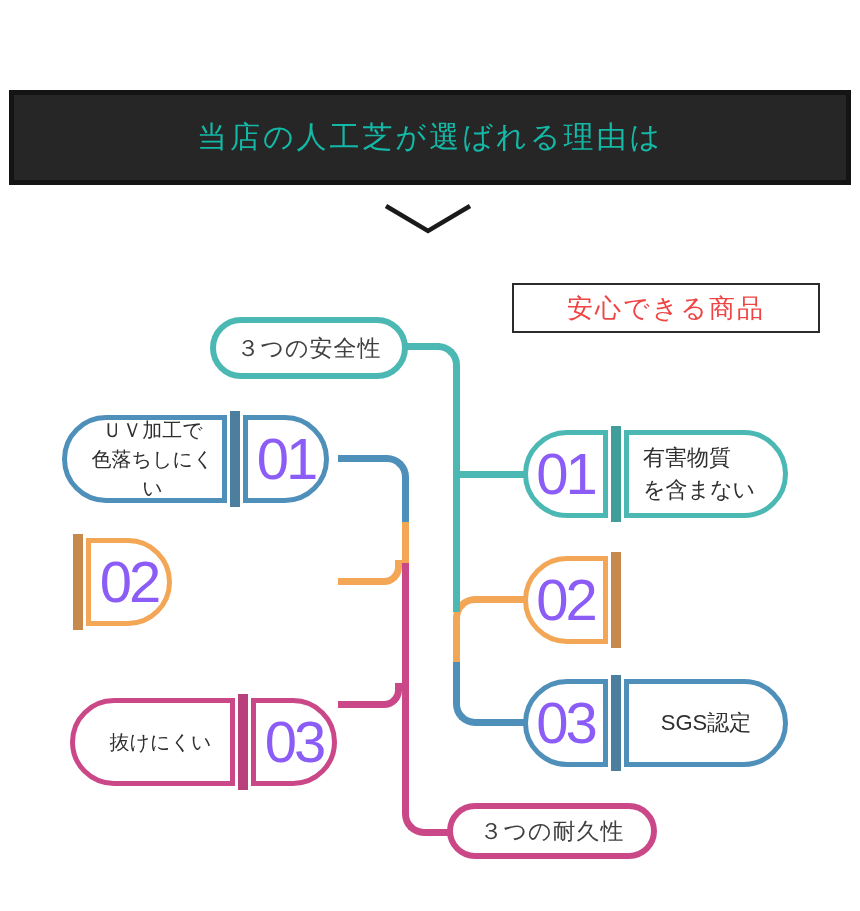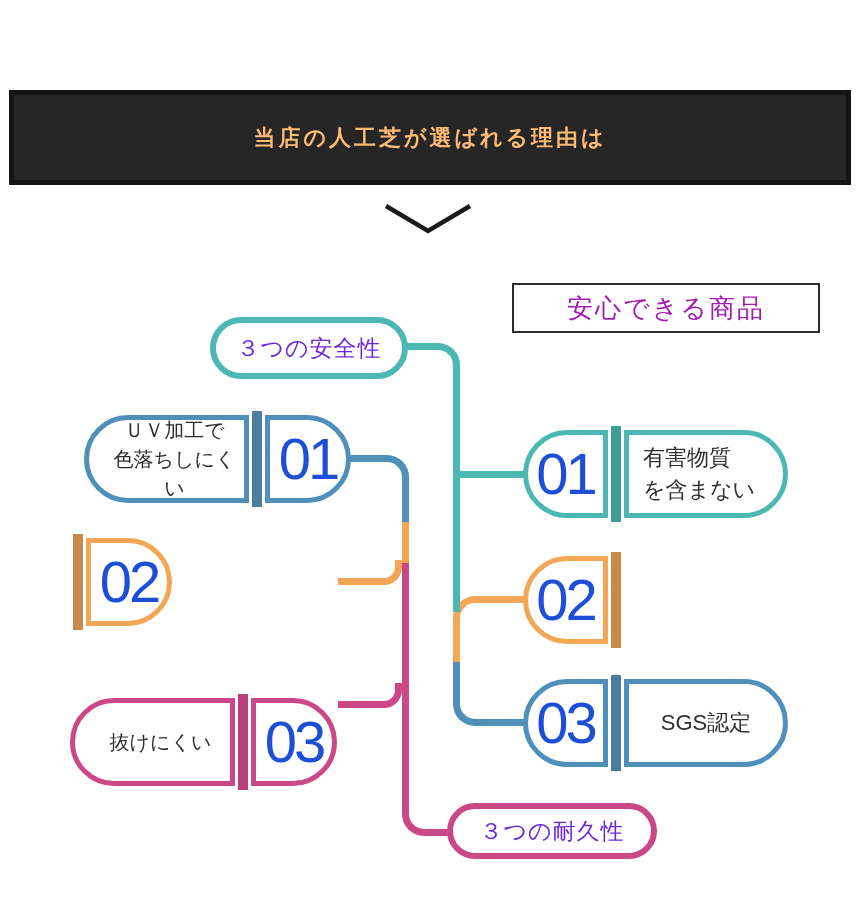--- a/index.html
+++ b/index.html
@@ -3,51 +3,51 @@
 <meta charset="utf-8">
 <style>
   html,body{margin:0;padding:0;background:#fff;}
   body{font-family:"Liberation Sans",sans-serif;color:#2f2f2f;}
   .canvas{position:relative;width:860px;height:911px;background:#fff;overflow:hidden;}
 
   
   .banner{position:absolute;left:9px;top:90px;width:842px;height:95px;
     background:#262626;border:5px solid #141414;box-sizing:border-box;
     display:flex;align-items:center;justify-content:center;}
-  .banner-title{color:#fdba74;font-size:22px;font-weight:bold;letter-spacing:3px;}
+  .banner-title{color:#14b8a6;font-size:30px;font-weight:normal;letter-spacing:3px;}
 
   .chevron{position:absolute;left:383px;top:203px;}
 
   
   .intro-box{position:absolute;left:512px;top:283px;width:308px;height:50px;
     border:2px solid #2b2b2b;box-sizing:border-box;background:#fff;
     display:flex;align-items:center;justify-content:center;}
-  .intro-box span{font-size:26px;letter-spacing:2px;color:#a21caf;}
+  .intro-box span{font-size:26px;letter-spacing:2px;color:#ef4444;}
 
   
   .c-teal{--c:#4cb8b3;--cd:#3f9e99;}
   .c-blue{--c:#4f90bb;--cd:#4c7f9e;}
   .c-orange{--c:#f2a656;--cd:#c8894c;}
   .c-pink{--c:#cb4888;--cd:#b8407c;}
 
   
   .group-pill{position:absolute;background:#fff;border:6px solid var(--c);
     box-sizing:border-box;border-radius:40px;display:flex;align-items:center;justify-content:center;}
-  .group-pill span{font-size:23px;letter-spacing:1px;color:#6d28d9;}
+  .group-pill span{font-size:23px;letter-spacing:1px;color:#404040;}
   .safety-pill{left:210px;top:317px;width:198px;height:62px;}
   .durability-pill{left:447px;top:803px;width:210px;height:56px;}
 
   
   .feature{position:absolute;display:flex;height:88px;}
   .cap{background:#fff;border:5px solid var(--c);box-sizing:border-box;height:88px;
     display:flex;align-items:center;justify-content:center;}
   .cap.round-l{border-radius:44px 0 0 44px;}
   .cap.round-r{border-radius:0 44px 44px 0;}
   .bar{width:10px;height:96px;margin:-4px 3px 0 3px;background:var(--cd);flex:none;}
-  .num{font-size:58px;font-weight:300;letter-spacing:-3px;color:#1d4ed8;line-height:1;}
+  .num{font-size:58px;font-weight:300;letter-spacing:-3px;color:#8b5cf6;line-height:1;}
   .lbl{font-size:20px;line-height:1.45;color:#2f2f2f;white-space:pre-line;text-align:center;}
   .text-cap{width:165px;}
   .num-cap{width:86px;}
   .feature.right .text-cap{width:164px;}
   .feature.right .num-cap{width:85px;}
   .feature.right .lbl{font-size:22px;}
   .text-cap.pad-left{justify-content:flex-start;padding-left:14px;text-align:left;}
   .text-cap.pad-left .lbl{text-align:left;}
   .left-shift{padding-left:16px;}
 
@@ -100,21 +100,21 @@
   <div class="ln h7 bg-blue" style="left:485px;top:719px;width:40px;"></div>
 
   <div class="group-pill safety-pill c-teal">
     <span>３つの安全性</span>
   </div>
 
   <div class="group-pill durability-pill c-pink">
     <span>３つの耐久性</span>
   </div>
 
-  <div class="feature c-blue" style="left:84px;top:415px;">
+  <div class="feature c-blue" style="left:62px;top:415px;">
     <div class="cap round-l text-cap left-shift">
       <div class="lbl">ＵＶ加工で
 色落ちしにくい</div>
     </div>
     <div class="bar"></div>
     <div class="cap round-r num-cap">
       <div class="num">01</div>
     </div>
   </div>
 

